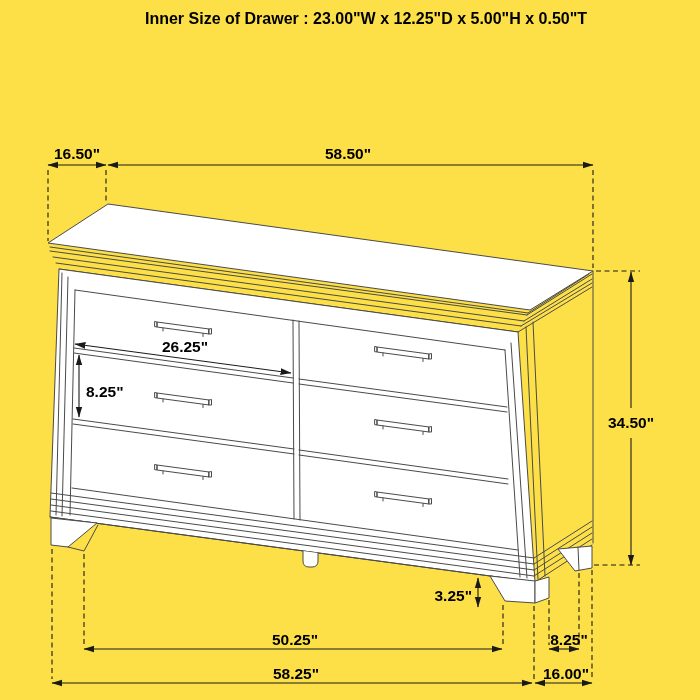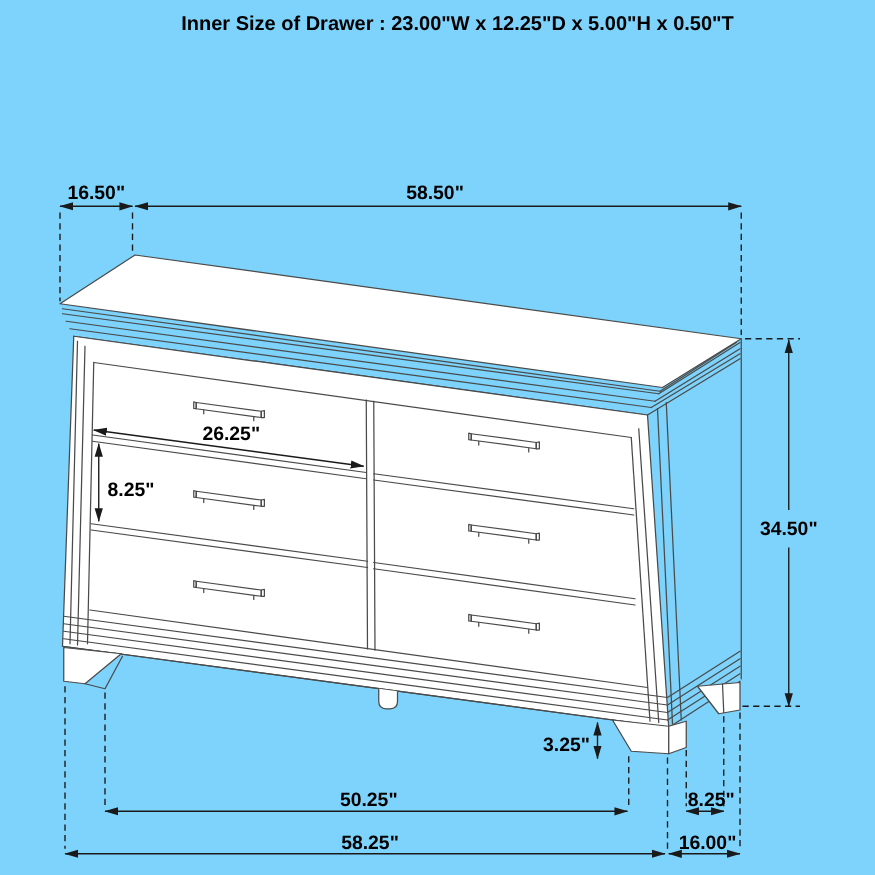--- a/index.html
+++ b/index.html
@@ -1,17 +1,17 @@
 <!DOCTYPE html>
 <html><head>
 <meta charset="utf-8">
 <style>
   html,body{margin:0;padding:0;background:#ffffff;}
   .canvas{
-    position:relative;width:700px;height:700px;background:#7dd3fc;
+    position:relative;width:700px;height:700px;background:#fde047;
     font-family:"Liberation Sans","DejaVu Sans",sans-serif;overflow:hidden;
   }
   svg{display:block;}
   .draw{stroke:#4a4a4a;stroke-width:1;fill:none;stroke-linejoin:round;stroke-linecap:round;}
   .face{stroke:#4a4a4a;stroke-width:1;fill:#ffffff;stroke-linejoin:round;}
   .dim{stroke:#1a1a1a;stroke-width:1.1;fill:none;}
   .ext{stroke:#1a1a1a;stroke-width:1.1;fill:none;stroke-dasharray:5 3.5;}
   .lbl{font-family:"Liberation Sans","DejaVu Sans",sans-serif;font-size:15.5px;font-weight:bold;fill:#000000;}
   .title-text{font-family:"Liberation Sans","DejaVu Sans",sans-serif;font-size:16px;font-weight:bold;fill:#000000;}
 </style>

